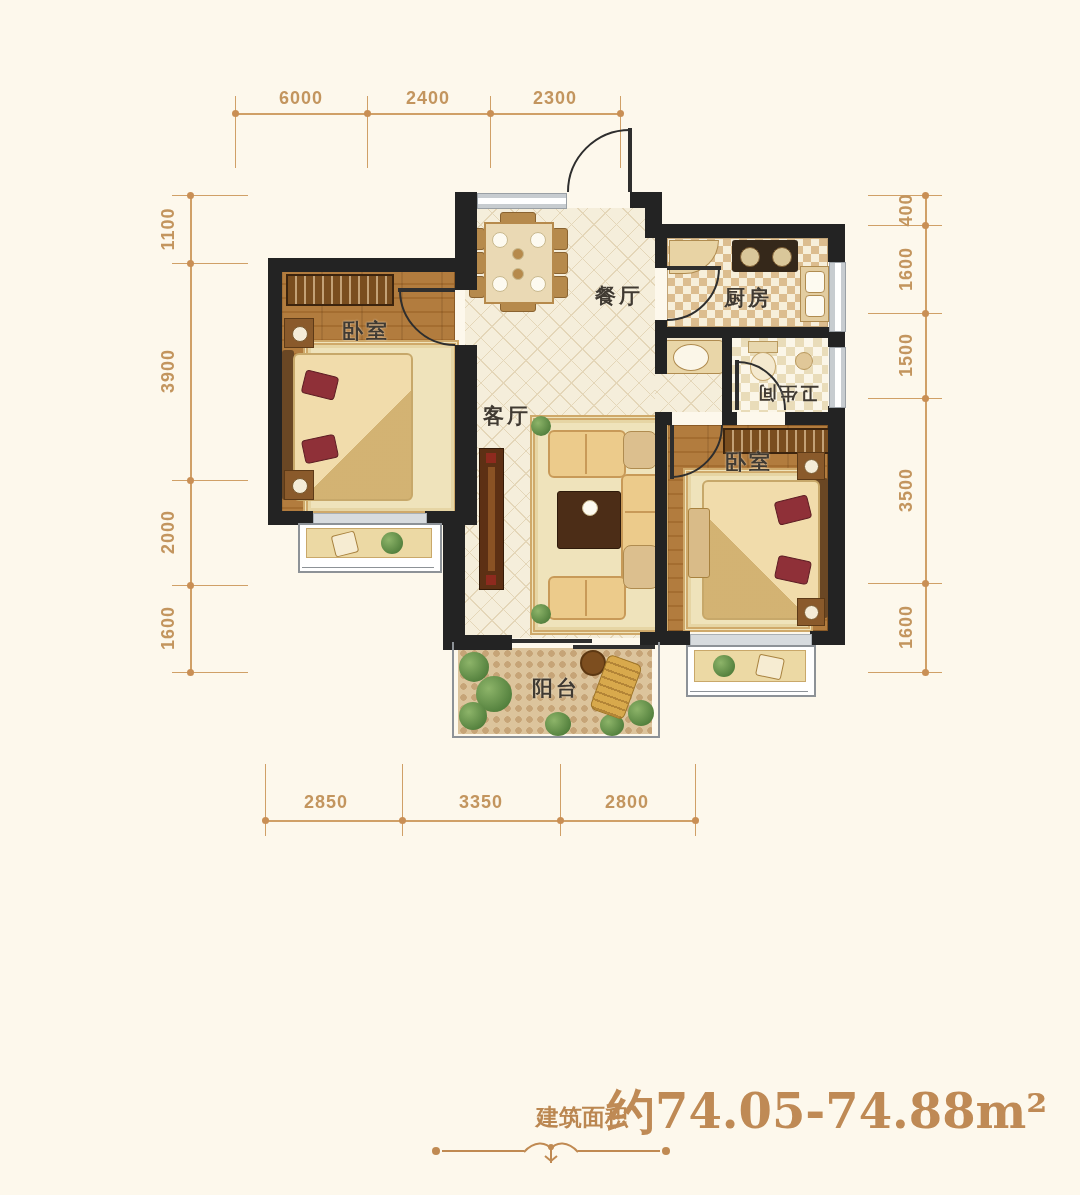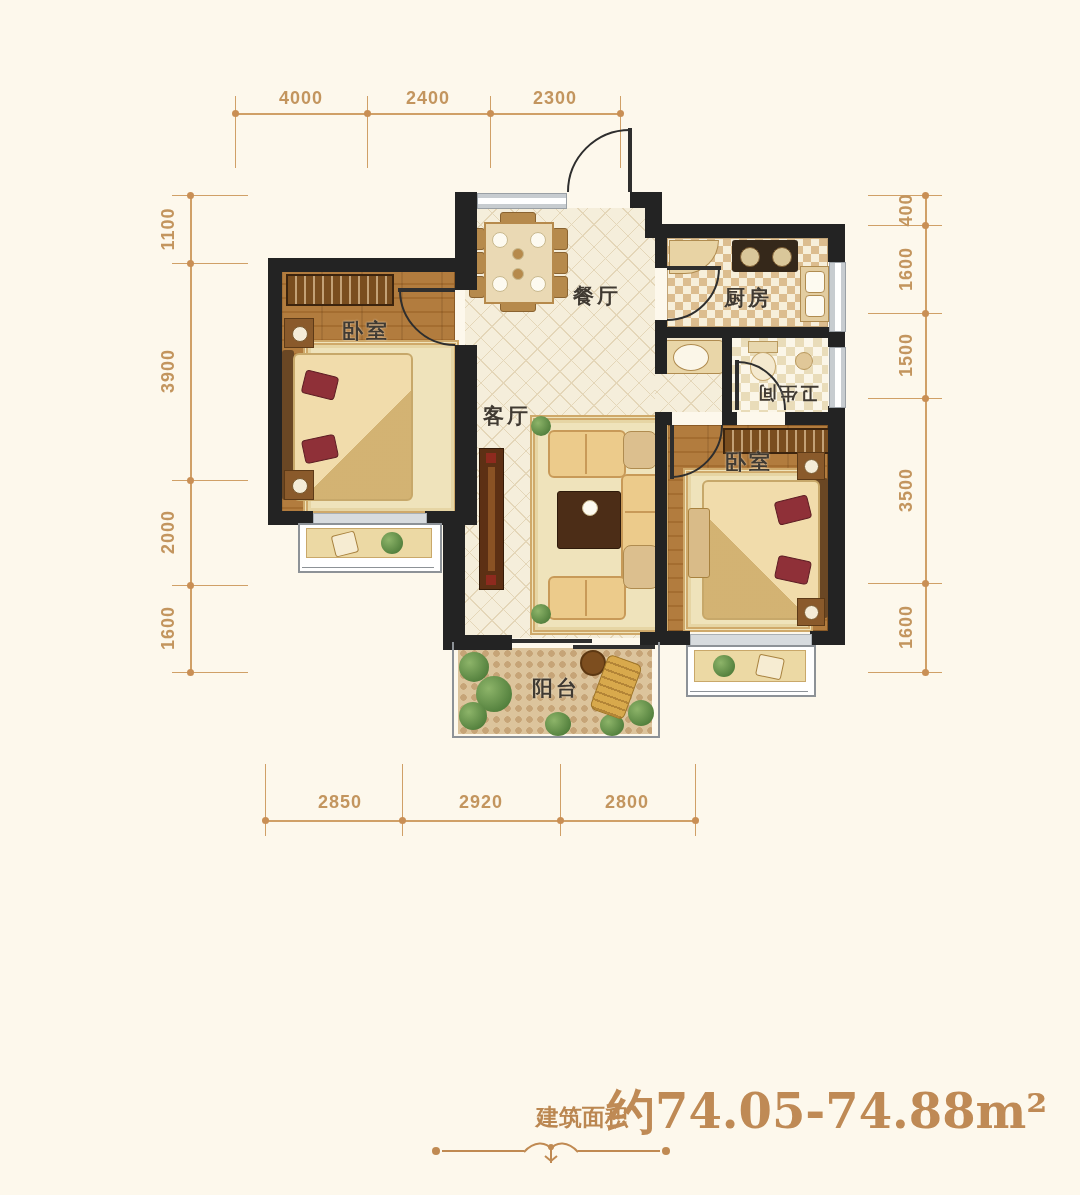--- a/index.html
+++ b/index.html
@@ -74,21 +74,21 @@
   <div>
     <div class="abs dim-line" style="left:235px;top:113px;width:385px;height:2px"></div>
     <div class="abs dim-tick" style="left:235px;top:96px;width:1px;height:72px"></div>
     <div class="abs dim-tick" style="left:367px;top:96px;width:1px;height:72px"></div>
     <div class="abs dim-tick" style="left:490px;top:96px;width:1px;height:72px"></div>
     <div class="abs dim-tick" style="left:620px;top:96px;width:1px;height:72px"></div>
     <div class="abs dim-dot" style="left:232px;top:110px"></div>
     <div class="abs dim-dot" style="left:364px;top:110px"></div>
     <div class="abs dim-dot" style="left:487px;top:110px"></div>
     <div class="abs dim-dot" style="left:617px;top:110px"></div>
-    <div class="abs dim-label" style="left:301px;top:98px">4000</div>
+    <div class="abs dim-label" style="left:301px;top:98px">6000</div>
     <div class="abs dim-label" style="left:428px;top:98px">2400</div>
     <div class="abs dim-label" style="left:555px;top:98px">2300</div>
   </div>
 
   <div>
     <div class="abs dim-line" style="left:190px;top:195px;width:2px;height:477px"></div>
     <div class="abs dim-tick" style="left:172px;top:195px;width:76px;height:1px"></div>
     <div class="abs dim-tick" style="left:172px;top:263px;width:76px;height:1px"></div>
     <div class="abs dim-tick" style="left:172px;top:480px;width:76px;height:1px"></div>
     <div class="abs dim-tick" style="left:172px;top:585px;width:76px;height:1px"></div>
@@ -128,22 +128,22 @@
   <div>
     <div class="abs dim-line" style="left:265px;top:820px;width:430px;height:2px"></div>
     <div class="abs dim-tick" style="left:265px;top:764px;width:1px;height:72px"></div>
     <div class="abs dim-tick" style="left:402px;top:764px;width:1px;height:72px"></div>
     <div class="abs dim-tick" style="left:560px;top:764px;width:1px;height:72px"></div>
     <div class="abs dim-tick" style="left:695px;top:764px;width:1px;height:72px"></div>
     <div class="abs dim-dot" style="left:262px;top:817px"></div>
     <div class="abs dim-dot" style="left:399px;top:817px"></div>
     <div class="abs dim-dot" style="left:557px;top:817px"></div>
     <div class="abs dim-dot" style="left:692px;top:817px"></div>
-    <div class="abs dim-label" style="left:340px;top:802px">2850</div>
-    <div class="abs dim-label" style="left:481px;top:802px">2920</div>
+    <div class="abs dim-label" style="left:326px;top:802px">2850</div>
+    <div class="abs dim-label" style="left:481px;top:802px">3350</div>
     <div class="abs dim-label" style="left:627px;top:802px">2800</div>
   </div>
 
   <div class="abs floor-wood" style="left:281px;top:271px;width:174px;height:241px"></div>
   <div class="abs floor-lattice" style="left:465px;top:208px;width:190px;height:430px"></div>
   <div class="abs floor-lattice" style="left:655px;top:374px;width:72px;height:38px"></div>
   <div class="abs floor-checker" style="left:667px;top:238px;width:161px;height:89px"></div>
   <div class="abs floor-plain" style="left:660px;top:338px;width:67px;height:36px"></div>
   <div class="abs floor-diamond" style="left:732px;top:338px;width:96px;height:74px"></div>
   <div class="abs floor-wood" style="left:667px;top:425px;width:161px;height:206px"></div>
@@ -307,21 +307,21 @@
       <path d="M719 268 A52 52 0 0 1 667 320" stroke-width="2"></path>
       <line x1="667" y1="268" x2="721" y2="268" stroke-width="4"></line>
       <path d="M737 362 A48 48 0 0 1 785 410" stroke-width="2"></path>
       <line x1="737" y1="410" x2="737" y2="360" stroke-width="4"></line>
       <path d="M722 425 A52 52 0 0 1 672 477" stroke-width="2"></path>
       <line x1="672" y1="425" x2="672" y2="479" stroke-width="4"></line>
     </g>
   </svg>
 
   <div class="abs room-label" style="left:366px;top:331px">卧室</div>
-  <div class="abs room-label" style="left:597px;top:296px">餐厅</div>
+  <div class="abs room-label" style="left:619px;top:296px">餐厅</div>
   <div class="abs room-label" style="left:748px;top:298px">厨房</div>
   <div class="abs room-label" style="left:507px;top:416px">客厅</div>
   <div class="abs room-label flip" style="left:787px;top:393px;font-size:18px">卫生间</div>
   <div class="abs room-label" style="left:749px;top:462px">卧室</div>
   <div class="abs room-label" style="left:556px;top:688px">阳台</div>
 
 
   <div class="abs f-arealabel">建筑面积</div>
   <div class="abs f-areaval">约74.05-74.88m²</div>
 

